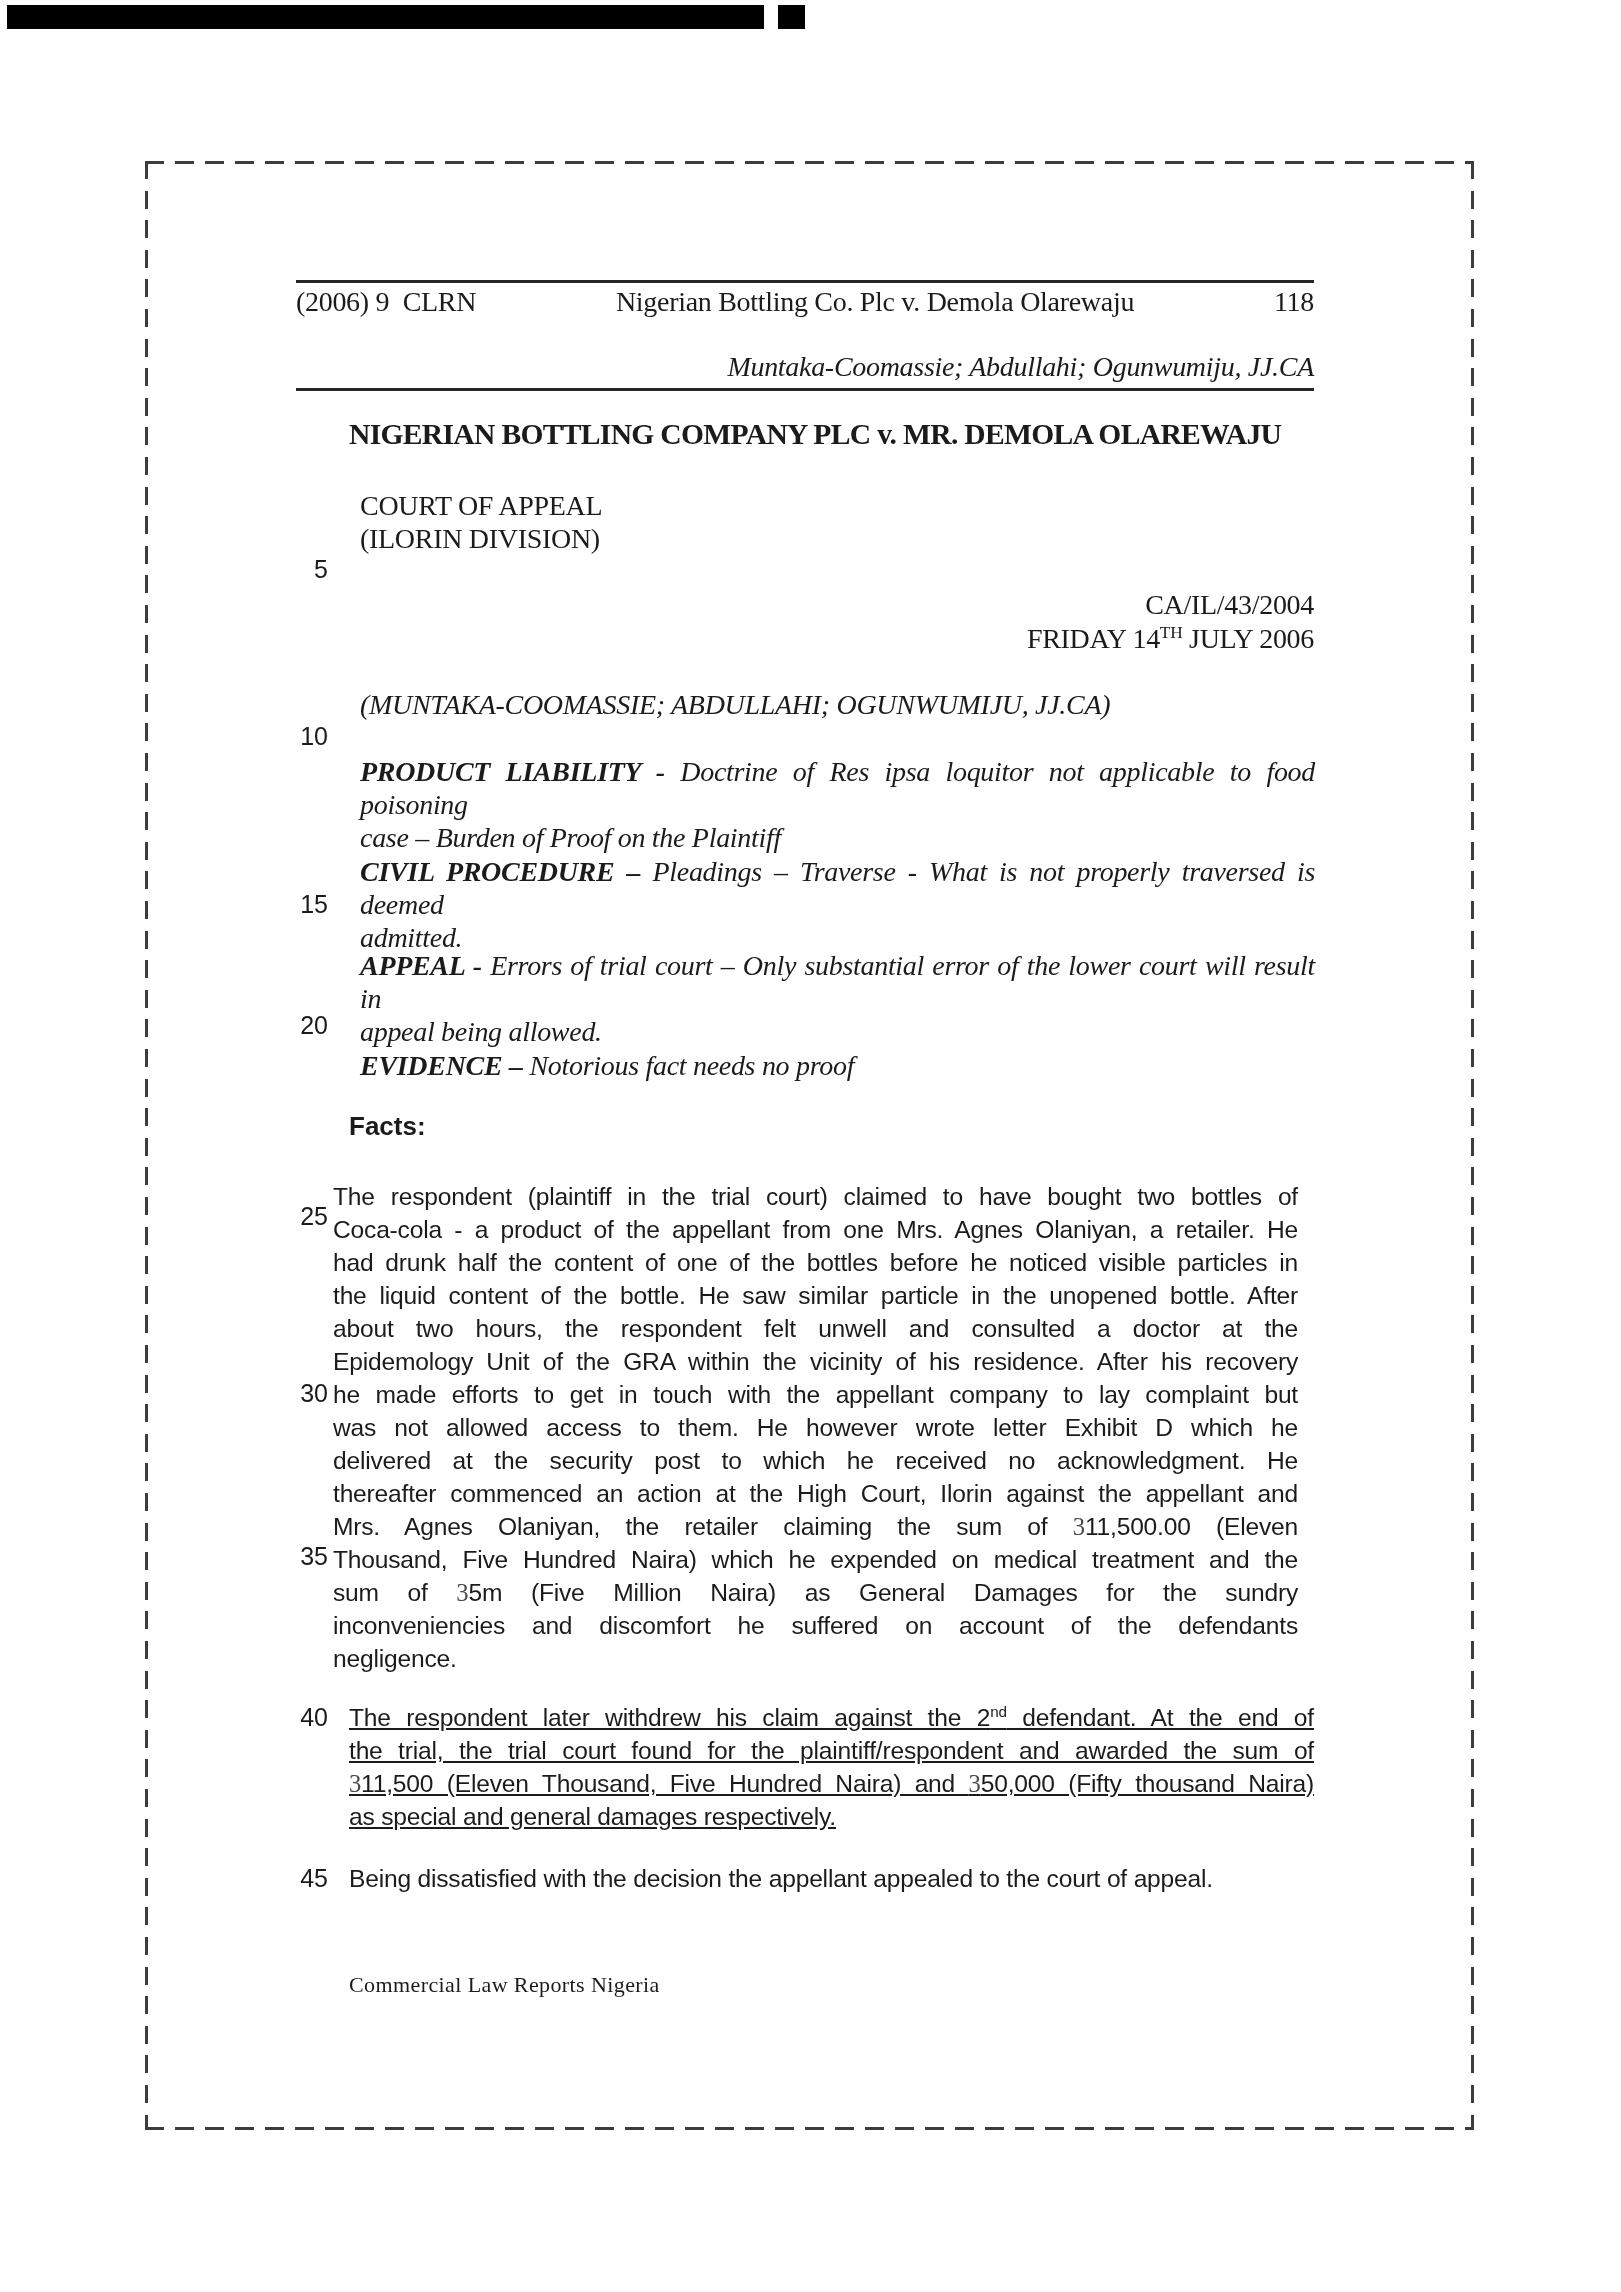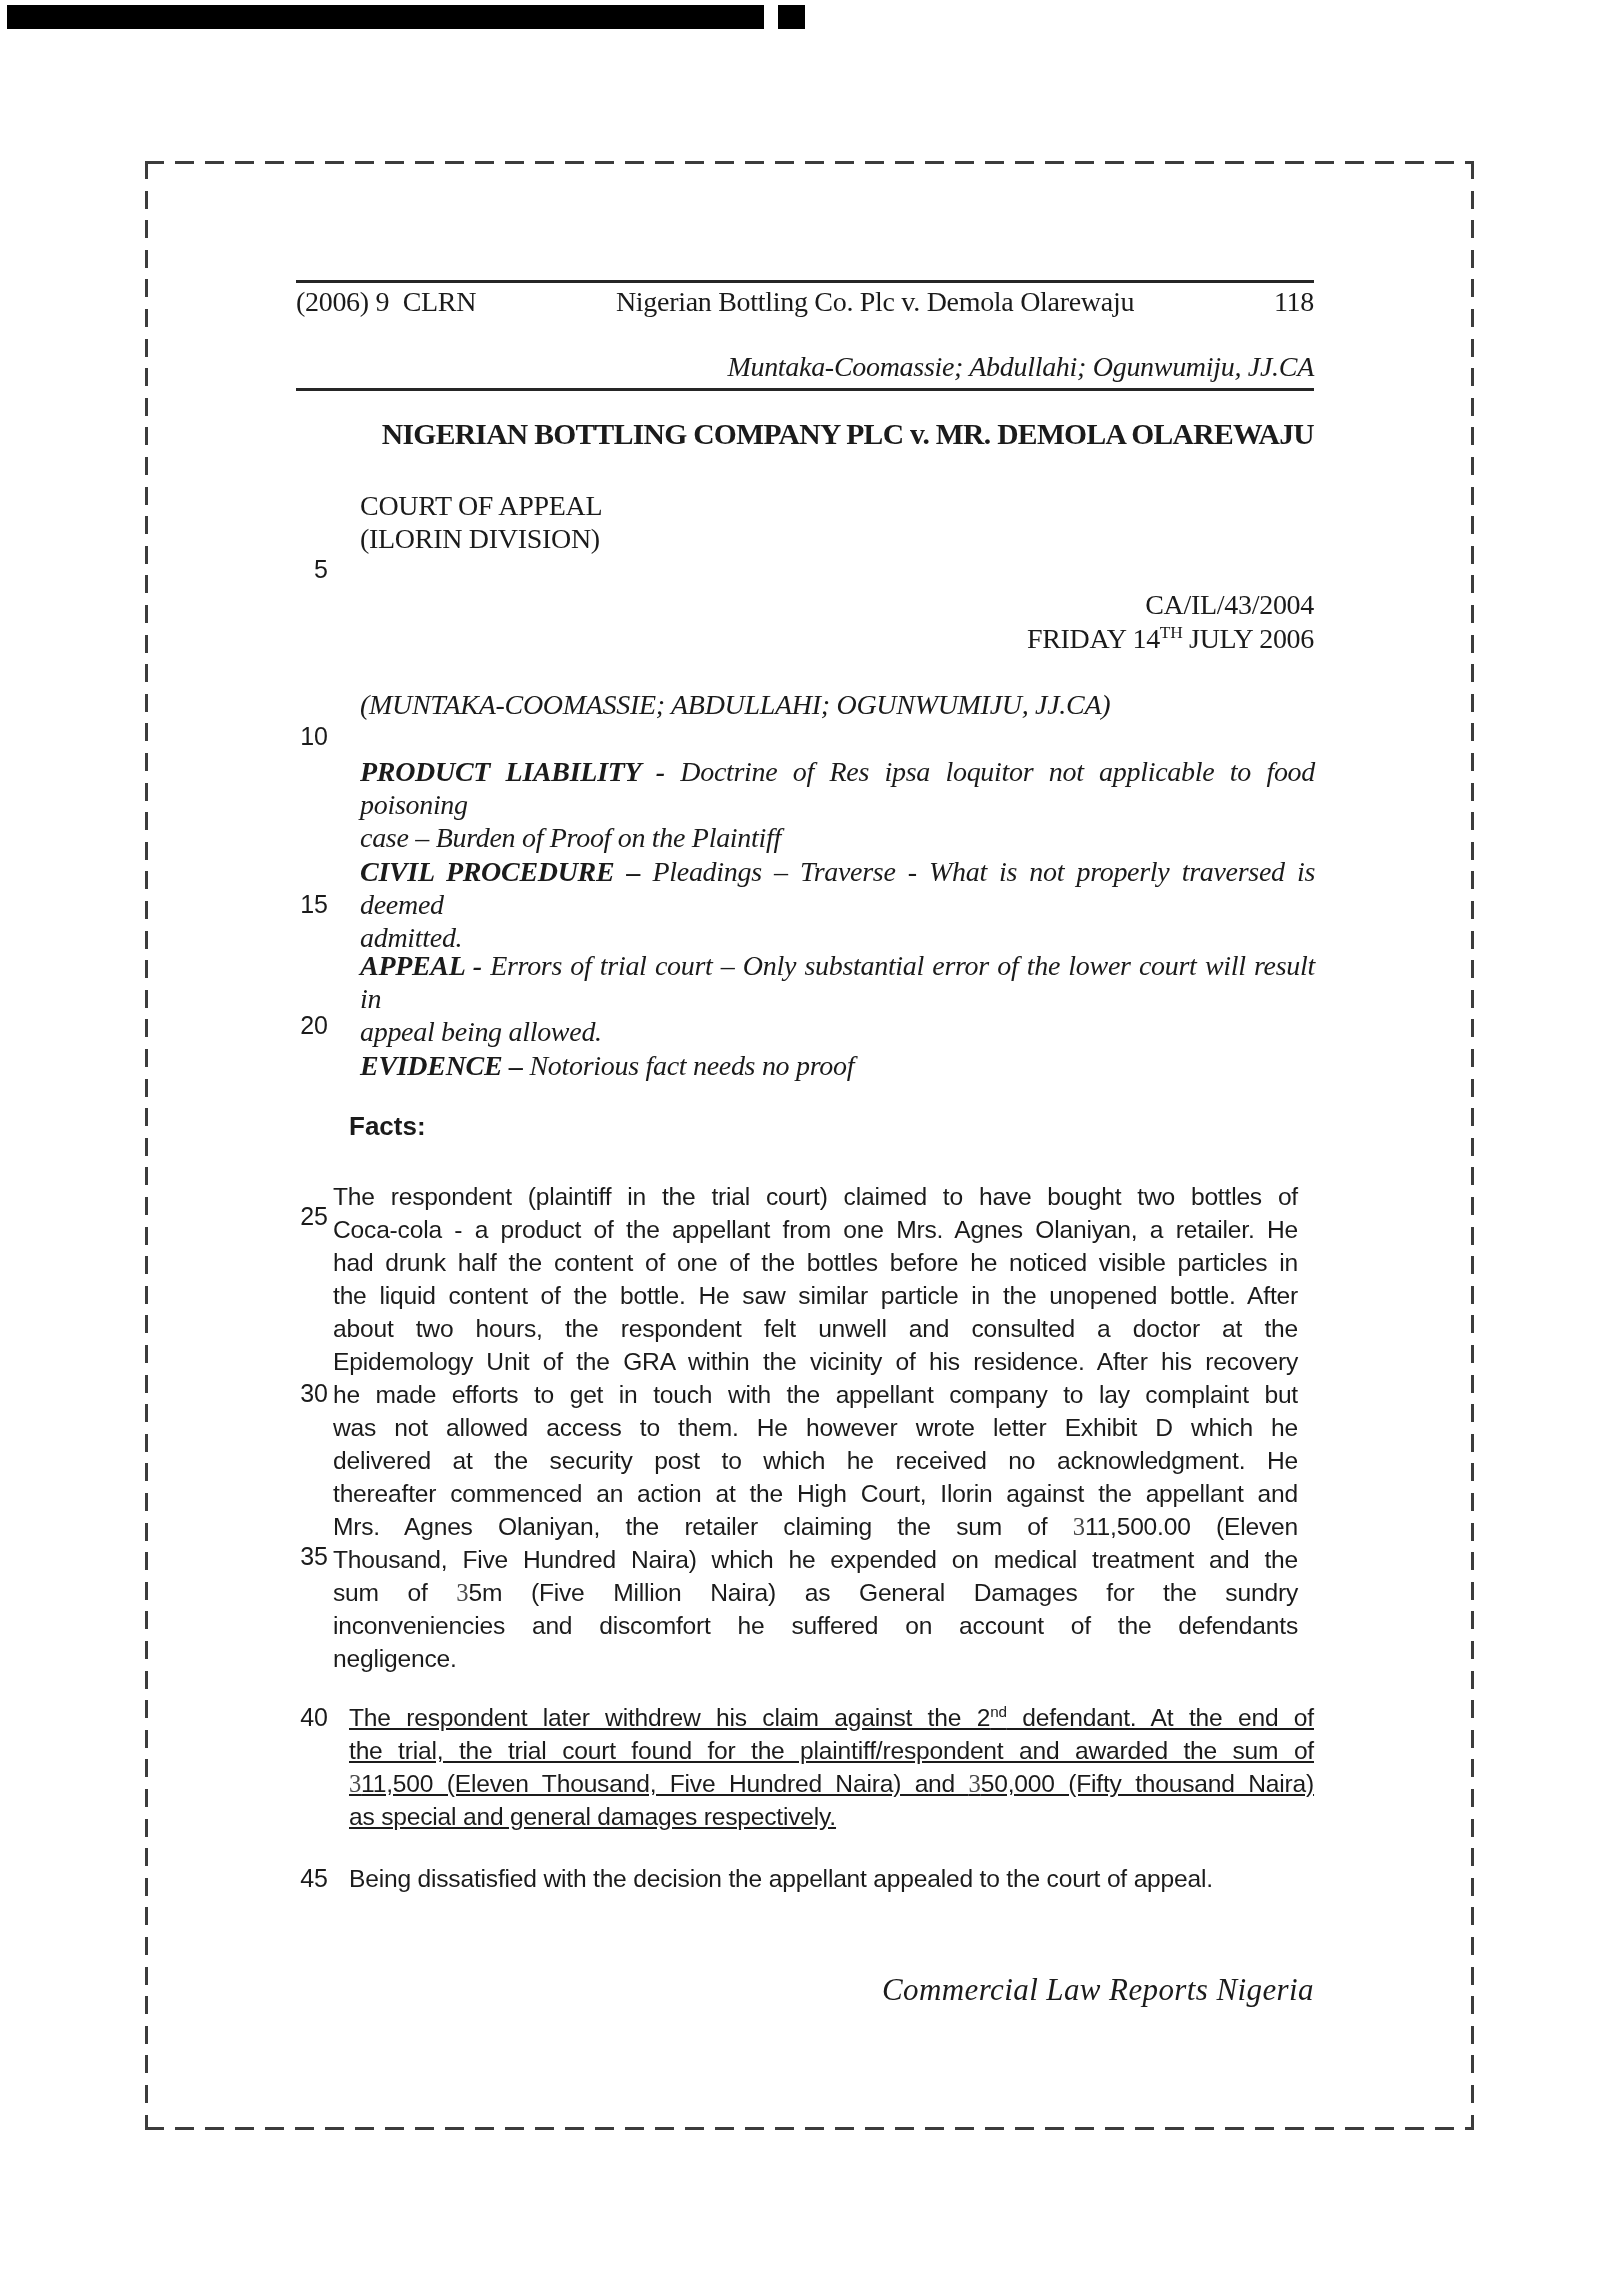--- a/index.html
+++ b/index.html
@@ -16,21 +16,21 @@
   .dash-h{position:absolute;height:2.7px;
     background:repeating-linear-gradient(90deg,#3c3c3c 0 19px,transparent 19px 30px);}
   .dash-v{position:absolute;width:2.7px;
     background:repeating-linear-gradient(180deg,#3c3c3c 0 18px,transparent 18px 29.6px);}
 
   .rule{position:absolute;height:2.7px;background:#262626;}
 
   .hdr-row{display:flex;align-items:baseline;font-size:28px;letter-spacing:-0.3px;}
   .hdr-row .mid{flex:1;text-align:center;}
   .right{text-align:right;}
-  .center{text-align:right;}
+  .center{text-align:left;}
   .it{font-style:italic;}
 
   .title{font-size:29.6px;font-weight:bold;letter-spacing:-0.7px;}
   .serifline{font-size:28px;letter-spacing:-0.3px;line-height:33px;}
 
   
   .hn{font-size:28px;line-height:33px;font-style:italic;letter-spacing:-0.3px;}
   .hn .hl{text-align:justify;text-align-last:justify;}
   .hn .hl.noj{text-align:left;text-align-last:left;}
   .hn .hl2{text-align:left;}
@@ -40,21 +40,21 @@
   
   .para{font-size:24.6px;line-height:33px;letter-spacing:-0.2px;}
   .para .bl{text-align:left;}
   .para .bl.jfull{text-align:justify;text-align-last:justify;}
   sup{font-size:62%;line-height:0;vertical-align:super;}
   .naira{font-family:"Liberation Serif","DejaVu Serif",serif;color:#4a4a4a;}
 
   .mnum{position:absolute;left:287px;width:41px;text-align:right;font-size:25px;
         line-height:33px;}
   .facts{font-size:26px;font-weight:bold;}
-  .footer{font-size:31px;font-style:italic;letter-spacing:0.4px;}
+  .footer{font-size:22px;letter-spacing:0.4px;}
 </style>
 </head>
 <body>
 
 <div class="page serif">
 
   <div class="scanbar" style="left:7.2px;top:5.4px;width:757px;height:24px;"></div>
   <div class="scanbar" style="left:778px;top:5.4px;width:27px;height:24px;"></div>
 
   <div>

